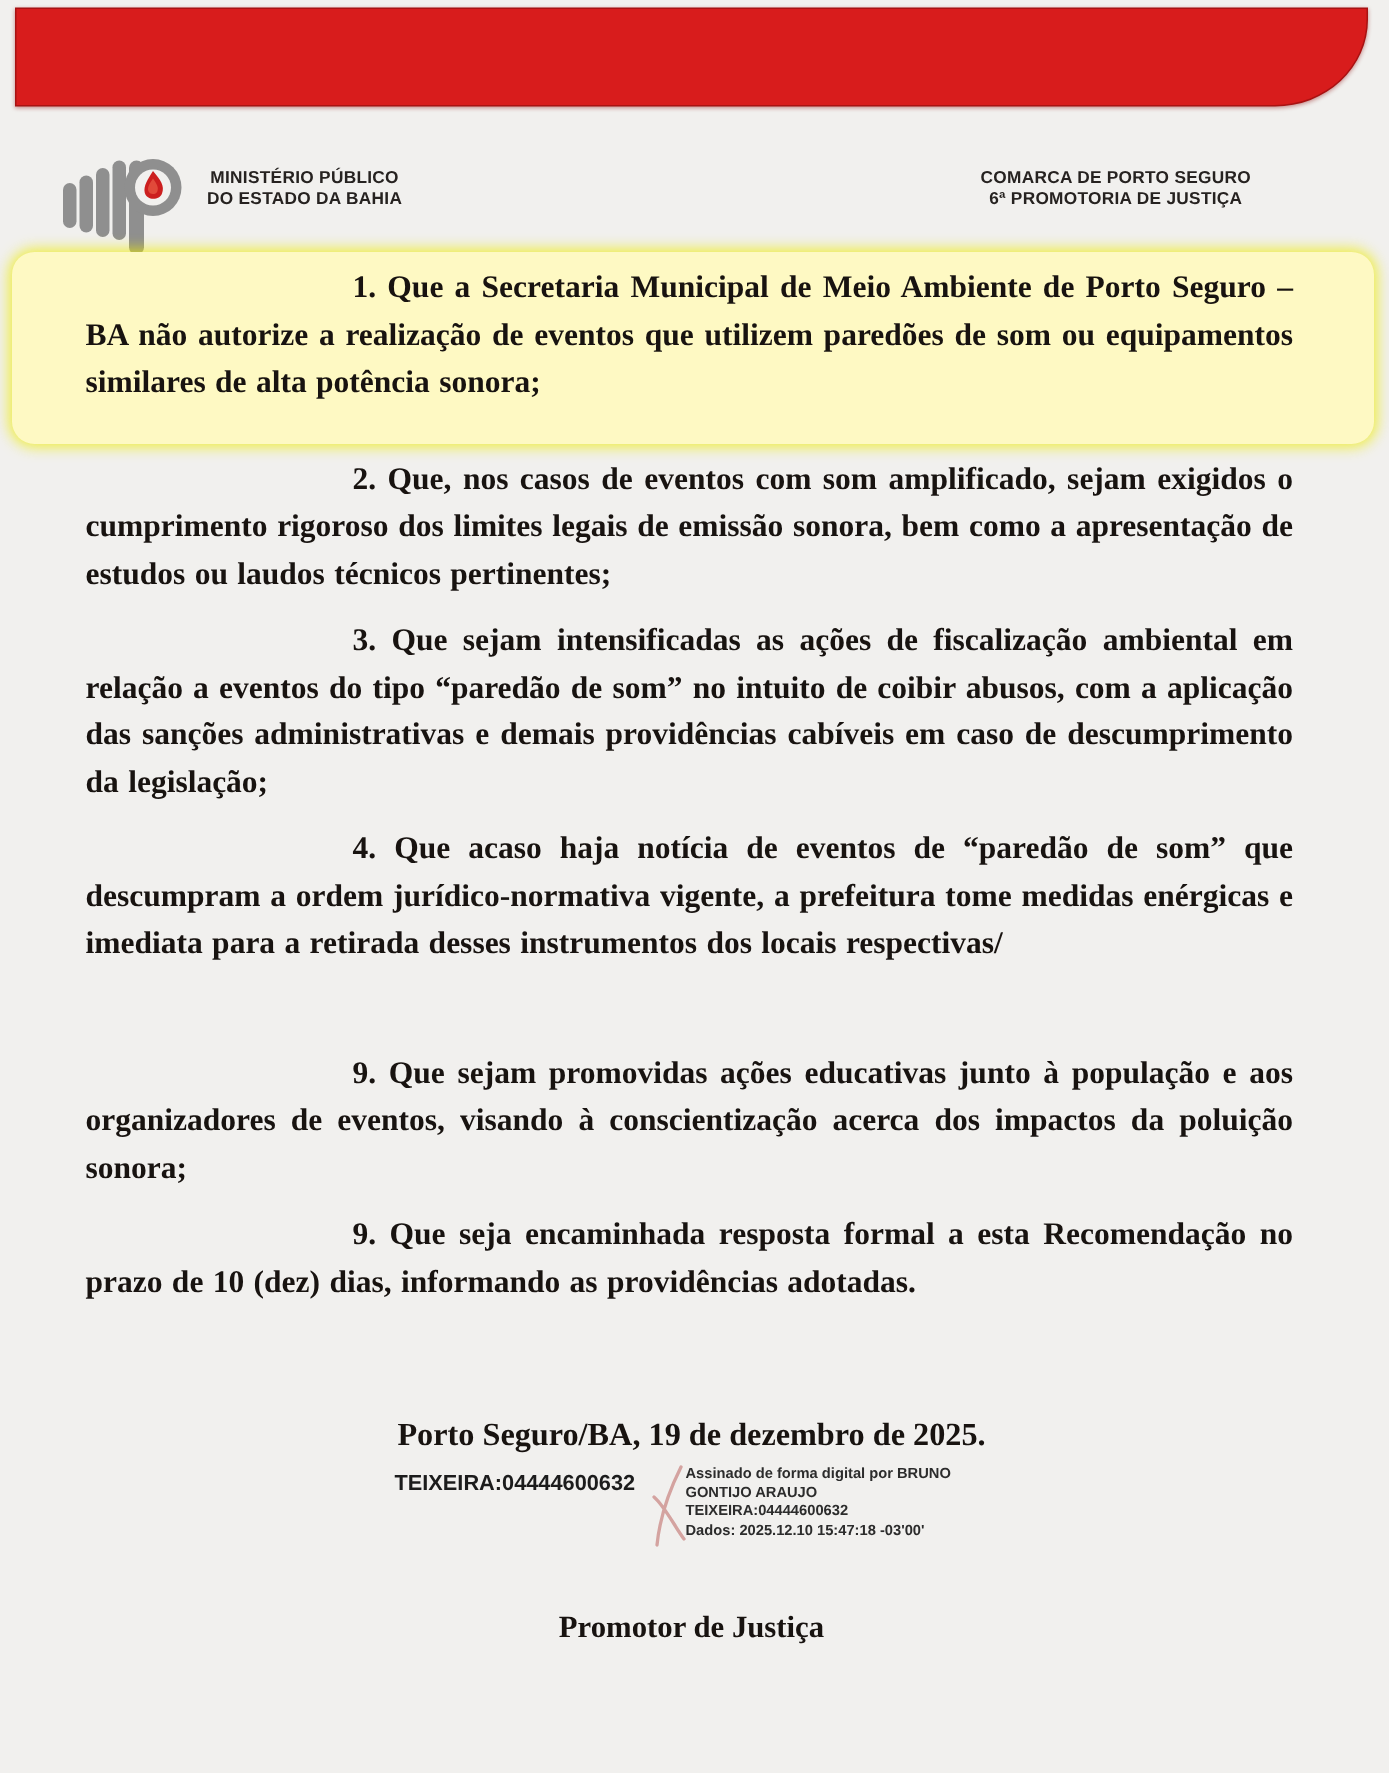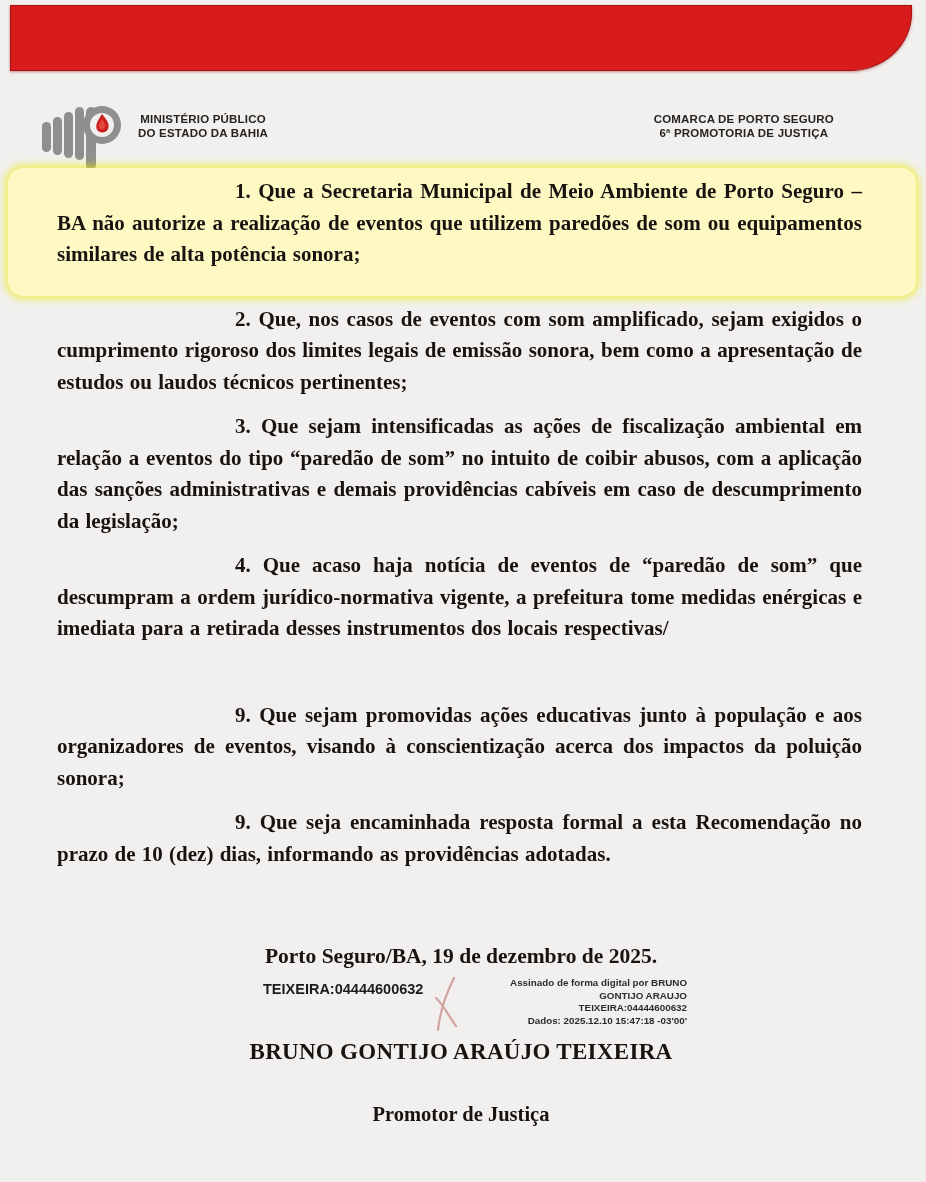--- a/index.html
+++ b/index.html
@@ -111,21 +111,20 @@
     padding-top: 6px;
   }
   .sig-flourish { width: 26px; height: 62px; flex: 0 0 auto; margin: 0 -2px; }
   .sig-details {
     width: 230px;
     font-size: 9.8px;
     font-weight: 600;
     line-height: 12.5px;
     color: #2c2c2c;
     padding-top: 3px;
-    text-align: right;
   }
   .signer-name {
     margin-top: 3px;
     font-size: 23px;
     font-weight: bold;
     letter-spacing: 0.3px;
   }
   .signer-title {
     margin-top: 38px;
     font-size: 20.5px;
@@ -183,17 +182,16 @@
         <path d="M21 4 C14 18 7 36 5 56 M3 24 C10 30 17 44 23 52" fill="none" stroke="#d4a3a0" stroke-width="2.2" stroke-linecap="round"></path>
       </svg>
       <div class="sig-details">
         <div>Assinado de forma digital por BRUNO</div>
         <div>GONTIJO ARAUJO</div>
         <div>TEIXEIRA:04444600632</div>
         <div>Dados: 2025.12.10 15:47:18 -03'00'</div>
       </div>
     </div>
 
-    <p class="signer-name">BRUNO GONTIJO ARAÚJO TEIXEIRA</p>
     <p class="signer-title">Promotor de Justiça</p>
   </div>
 
 </div>
 
 </body></html>

